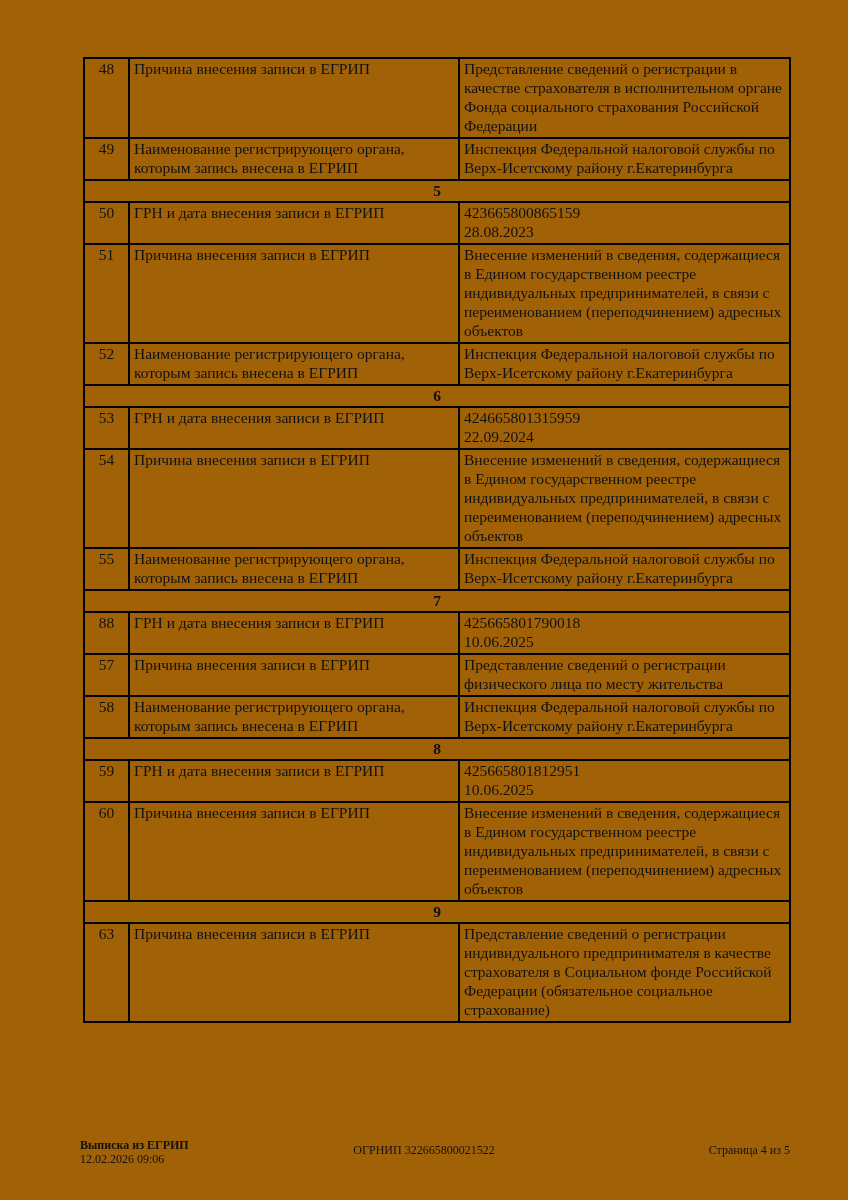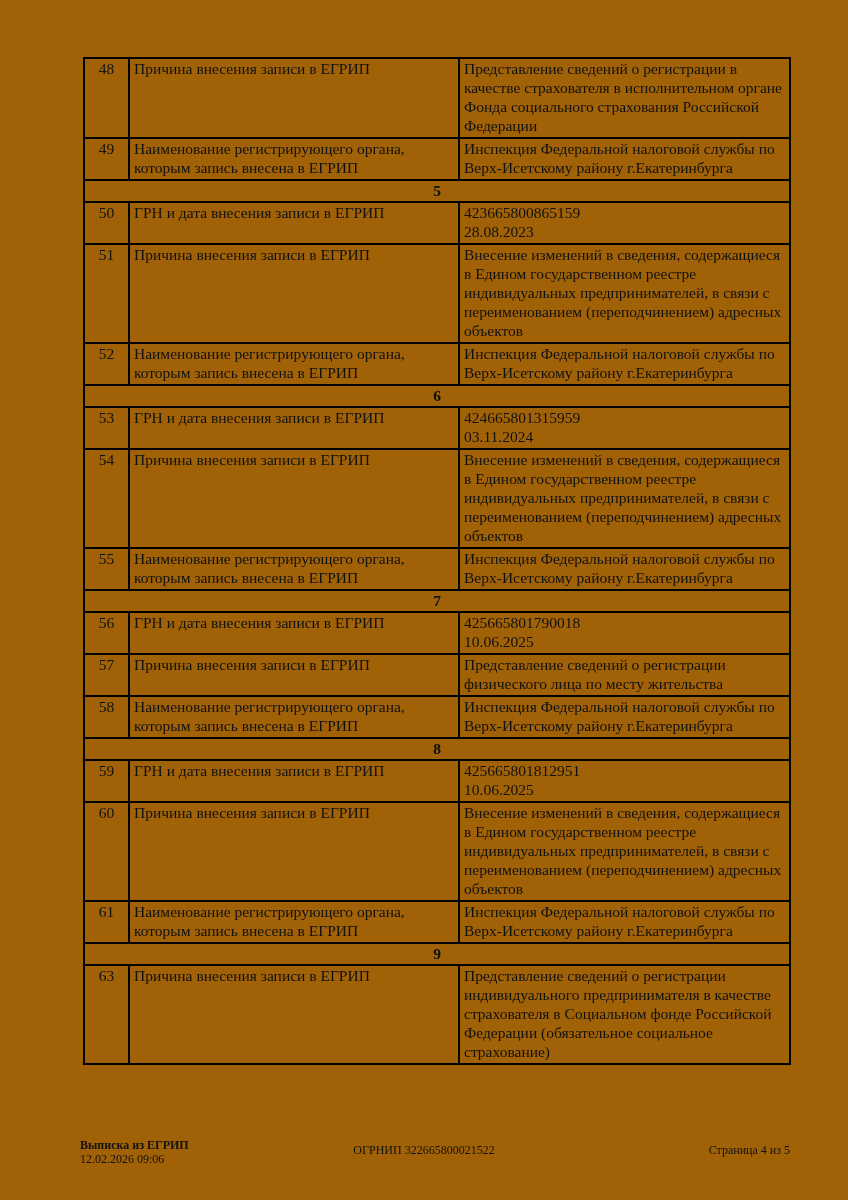--- a/index.html
+++ b/index.html
@@ -118,37 +118,37 @@
           <td class="label">Наименование регистрирующего органа, которым запись внесена в ЕГРИП</td>
           <td class="value">Инспекция Федеральной налоговой службы по Верх-Исетскому району г.Екатеринбурга</td>
         </tr>
         <tr class="section-row">
           <td colspan="3" class="section-cell">6</td>
         </tr>
         <tr>
           <td class="num">53</td>
           <td class="label">ГРН и дата внесения записи в ЕГРИП</td>
           <td class="value">424665801315959
-03.11.2024</td>
+22.09.2024</td>
         </tr>
         <tr>
           <td class="num">54</td>
           <td class="label">Причина внесения записи в ЕГРИП</td>
           <td class="value">Внесение изменений в сведения, содержащиеся в Едином государственном реестре индивидуальных предпринимателей, в связи с переименованием (переподчинением) адресных объектов</td>
         </tr>
         <tr>
           <td class="num">55</td>
           <td class="label">Наименование регистрирующего органа, которым запись внесена в ЕГРИП</td>
           <td class="value">Инспекция Федеральной налоговой службы по Верх-Исетскому району г.Екатеринбурга</td>
         </tr>
         <tr class="section-row">
           <td colspan="3" class="section-cell">7</td>
         </tr>
         <tr>
-          <td class="num">56</td>
+          <td class="num">88</td>
           <td class="label">ГРН и дата внесения записи в ЕГРИП</td>
           <td class="value">425665801790018
 10.06.2025</td>
         </tr>
         <tr>
           <td class="num">57</td>
           <td class="label">Причина внесения записи в ЕГРИП</td>
           <td class="value">Представление сведений о регистрации физического лица по месту жительства</td>
         </tr>
         <tr>
@@ -163,25 +163,20 @@
           <td class="num">59</td>
           <td class="label">ГРН и дата внесения записи в ЕГРИП</td>
           <td class="value">425665801812951
 10.06.2025</td>
         </tr>
         <tr>
           <td class="num">60</td>
           <td class="label">Причина внесения записи в ЕГРИП</td>
           <td class="value">Внесение изменений в сведения, содержащиеся в Едином государственном реестре индивидуальных предпринимателей, в связи с переименованием (переподчинением) адресных объектов</td>
         </tr>
-        <tr>
-          <td class="num">61</td>
-          <td class="label">Наименование регистрирующего органа, которым запись внесена в ЕГРИП</td>
-          <td class="value">Инспекция Федеральной налоговой службы по Верх-Исетскому району г.Екатеринбурга</td>
-        </tr>
         <tr class="section-row">
           <td colspan="3" class="section-cell">9</td>
         </tr>
         <tr>
           <td class="num">63</td>
           <td class="label">Причина внесения записи в ЕГРИП</td>
           <td class="value">Представление сведений о регистрации индивидуального предпринимателя в качестве страхователя в Социальном фонде Российской Федерации (обязательное социальное страхование)</td>
         </tr>
       </tbody>
   </table>

